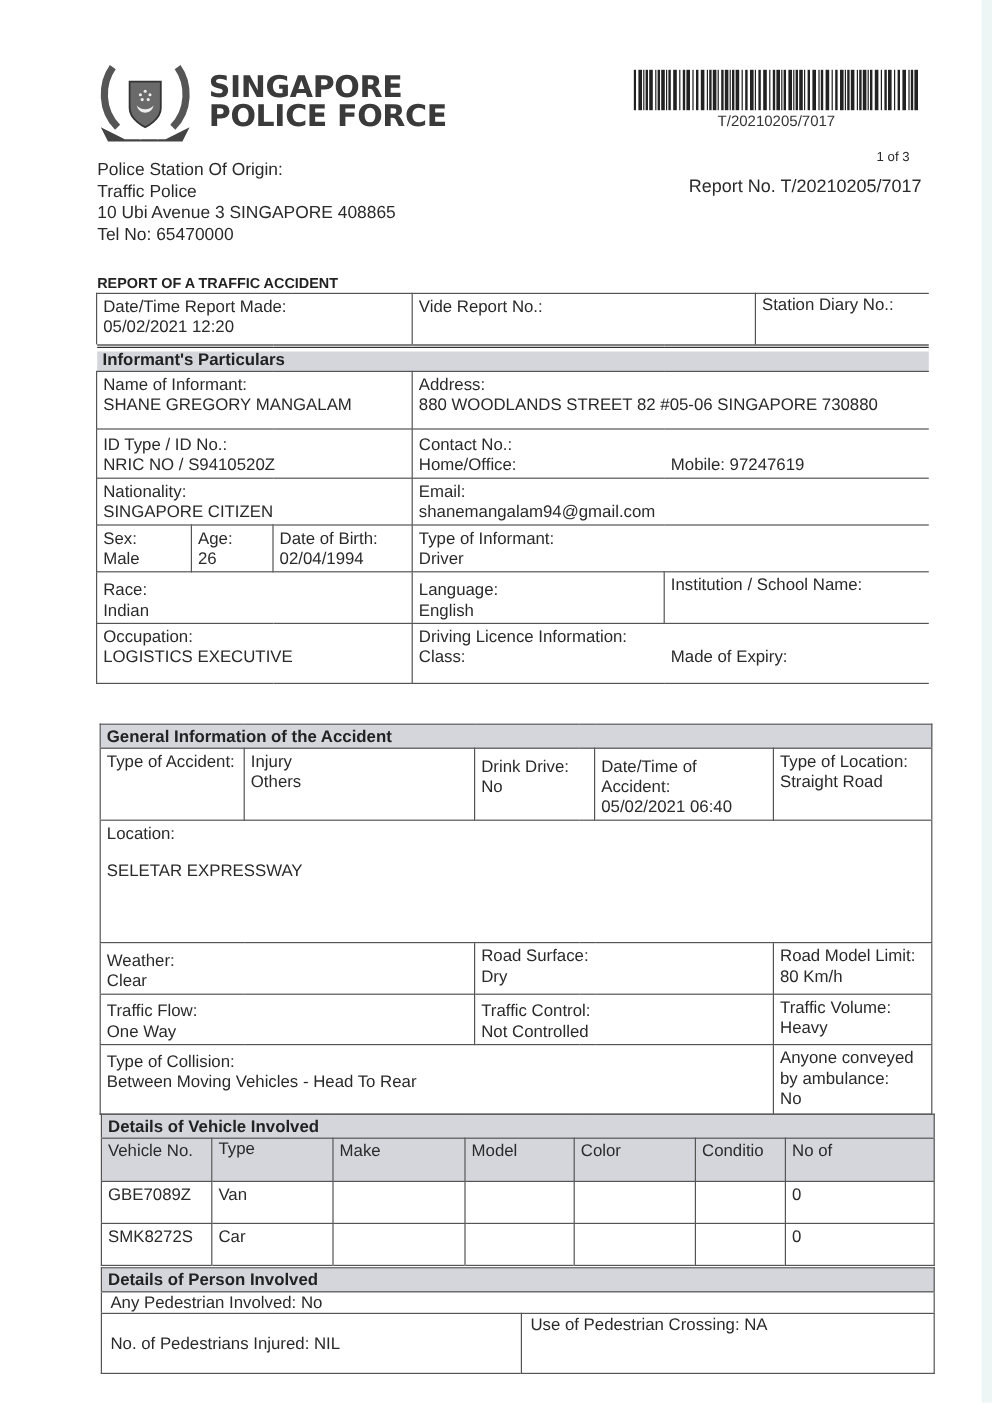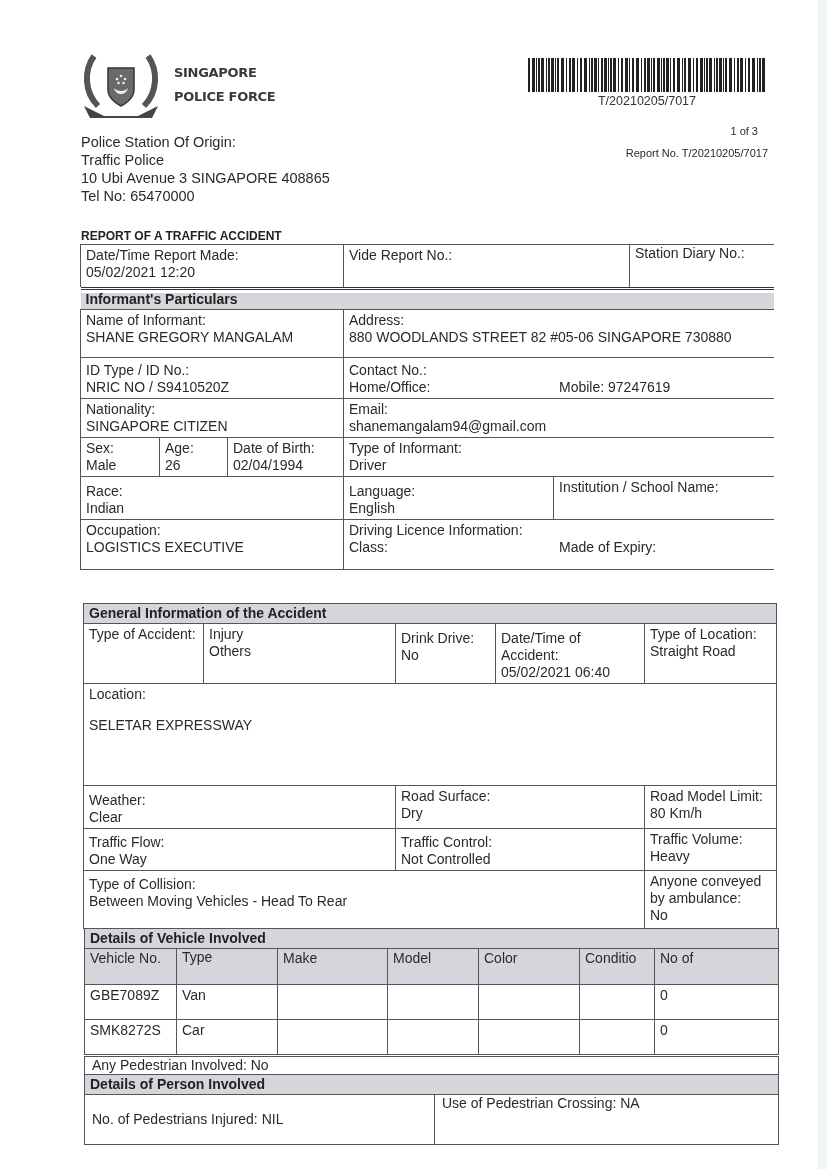--- a/index.html
+++ b/index.html
@@ -3,25 +3,25 @@
   <meta charset="utf-8">
   <style>
     * { box-sizing: border-box; margin: 0; padding: 0; }
     html, body { width: 827px; height: 1169px; background: #ffffff; overflow: hidden; }
     body { position: relative; font-family: "Liberation Sans", sans-serif; color: #2a2a2a; font-size: 14px; }
     .right-edge { position: absolute; left: 818px; top: 0; width: 9px; height: 1169px; background: #eef5f5; }
     .abs { position: absolute; }
 
     
     .logo { left: 80px; top: 46px; width: 82px; height: 78px; }
-    .brand { left: 174px; top: 61px; font-family: "DejaVu Sans", sans-serif; font-weight: bold; font-size: 13px; line-height: 24px; color: #3a3a3a; letter-spacing: -0.3px; }
+    .brand { left: 174px; top: 61px; font-family: "DejaVu Sans", sans-serif; font-weight: bold; font-size: 25px; line-height: 24px; color: #3a3a3a; letter-spacing: -0.3px; }
     .barcode { left: 528px; top: 58px; width: 238px; height: 34px; }
     .barcode-text { left: 528px; top: 94px; width: 238px; text-align: center; font-size: 12.5px; color: #333; }
     .page-of { left: 700px; top: 125px; width: 58px; text-align: right; font-size: 11px; }
-    .report-no { left: 560px; top: 147px; width: 208px; text-align: right; font-size: 11px; }
+    .report-no { left: 560px; top: 147px; width: 208px; text-align: right; font-size: 15px; }
     .origin { left: 81px; top: 133px; font-size: 14.5px; line-height: 18px; color: #2a2a2a; }
     .doc-title { left: 81px; top: 229px; font-size: 12px; font-weight: bold; color: #222; }
 
     
     table { border-collapse: collapse; position: absolute; table-layout: fixed; }
     td { vertical-align: top; font-size: 14px; line-height: 17px; padding: 2px 5px; color: #2a2a2a; }
     .bl { border-left: 1px solid #555; }
     .br { border-right: 1px solid #555; }
     .bt { border-top: 1px solid #555; }
     .bb { border-bottom: 1px solid #555; }
@@ -383,23 +383,23 @@
     </tbody>
 </table>
 
 <table class="t-person" style="border:1px solid #555">
   <colgroup>
       <col style="width:350px">
       <col style="width:344px">
     </colgroup>
   <tbody>
       <tr>
+    <td colspan="2" class="hdr bb">Details of Person Involved</td>
+  </tr>
+  <tr>
     <td colspan="2" class="bb" style="padding:0 7px; line-height:17px">Any Pedestrian Involved: No</td>
-  </tr>
-  <tr>
-    <td colspan="2" class="hdr bb">Details of Person Involved</td>
   </tr>
   <tr>
     <td class="br" style="padding:16px 7px; line-height:17px">No. of Pedestrians Injured: NIL</td>
     <td style="padding:0 7px; line-height:17px">Use of Pedestrian Crossing: NA</td>
   </tr>
 </tbody>
   </table>
 
 </body></html>

